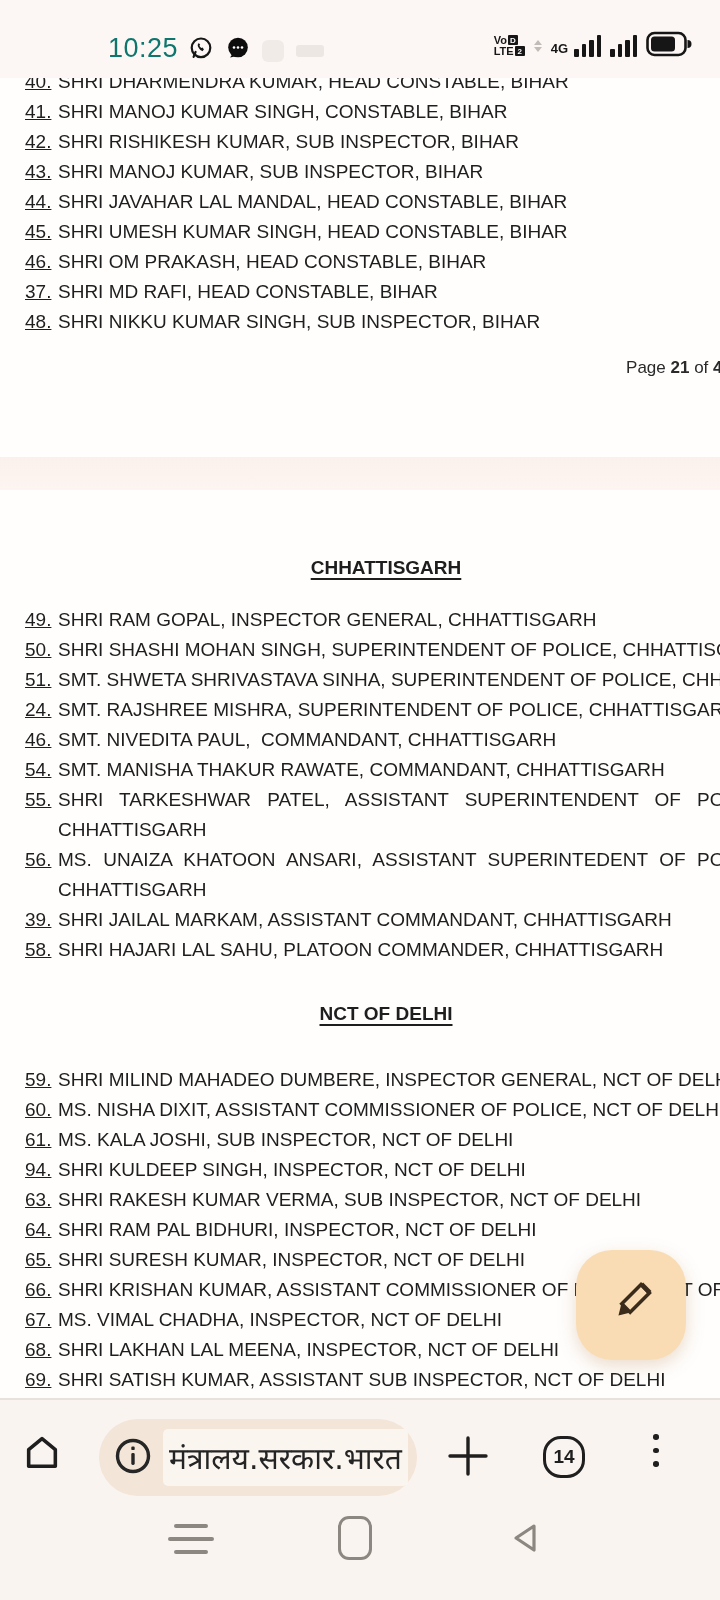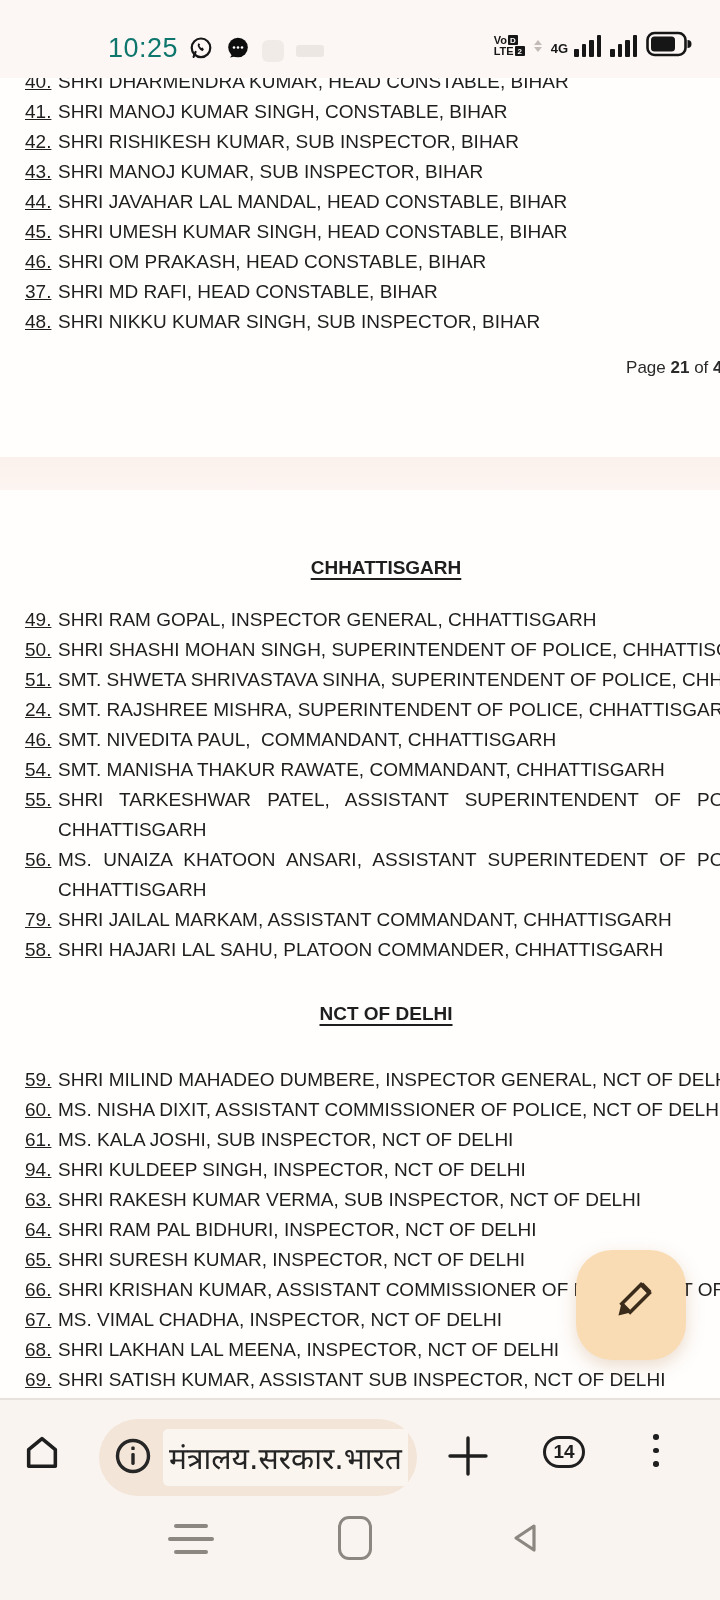--- a/index.html
+++ b/index.html
@@ -53,21 +53,21 @@
 
   
   .bottombar{position:absolute;left:0;top:1398px;width:720px;height:202px;background:#faf4f0;
              border-top:2px solid #e8e2dd;z-index:7;}
   .url-pill{position:absolute;left:99px;top:19px;width:318px;height:77px;border-radius:39px;
             background:#f3e5d8;display:flex;align-items:center;padding:0 14px;box-sizing:border-box;gap:10px;}
   .url-text{font-family:"DejaVu Sans",sans-serif;font-size:30px;color:#242424;
             background:rgba(255,255,255,.6);border-radius:5px;padding:8px 6px;white-space:nowrap;}
   .bb-home{position:absolute;left:22px;top:33px;}
   .bb-plus{position:absolute;left:445px;top:33px;}
-  .bb-tabs{position:absolute;left:543px;top:36px;width:42px;height:32px;border:3.2px solid #1f1f1f;
+  .bb-tabs{position:absolute;left:543px;top:36px;width:42px;height:42px;border:3.2px solid #1f1f1f;
            border-radius:18px;display:flex;align-items:center;justify-content:center;
            font-size:19px;font-weight:bold;color:#1f1f1f;box-sizing:border-box;}
   .bb-menu{position:absolute;left:653px;top:34px;display:flex;flex-direction:column;gap:8px;}
   .bb-menu i{width:5.5px;height:5.5px;border-radius:50%;background:#1f1f1f;}
 
   .navbar{position:absolute;left:0;top:108px;width:720px;height:94px;}
   .nav-recents{position:absolute;left:168px;top:16px;display:flex;flex-direction:column;gap:9px;align-items:center;}
   .nav-recents i{display:block;height:4px;border-radius:2px;background:#8d8781;}
   .nav-recents i:nth-child(1){width:34px;}
   .nav-recents i:nth-child(2){width:46px;}
@@ -192,21 +192,21 @@
             </div>
           </div>
           <div class="row">
             <span class="num">56.</span>
             <div class="txt">
               <div class="line j">MS. UNAIZA KHATOON ANSARI, ASSISTANT SUPERINTEDENT OF POLICE,</div>
               <div class="line">CHHATTISGARH</div>
             </div>
           </div>
           <div class="row">
-            <span class="num">79.</span>
+            <span class="num">39.</span>
             <div class="txt">
               <div class="line">SHRI JAILAL MARKAM, ASSISTANT COMMANDANT, CHHATTISGARH</div>
             </div>
           </div>
           <div class="row">
             <span class="num">58.</span>
             <div class="txt">
               <div class="line">SHRI HAJARI LAL SAHU, PLATOON COMMANDER, CHHATTISGARH</div>
             </div>
           </div>

